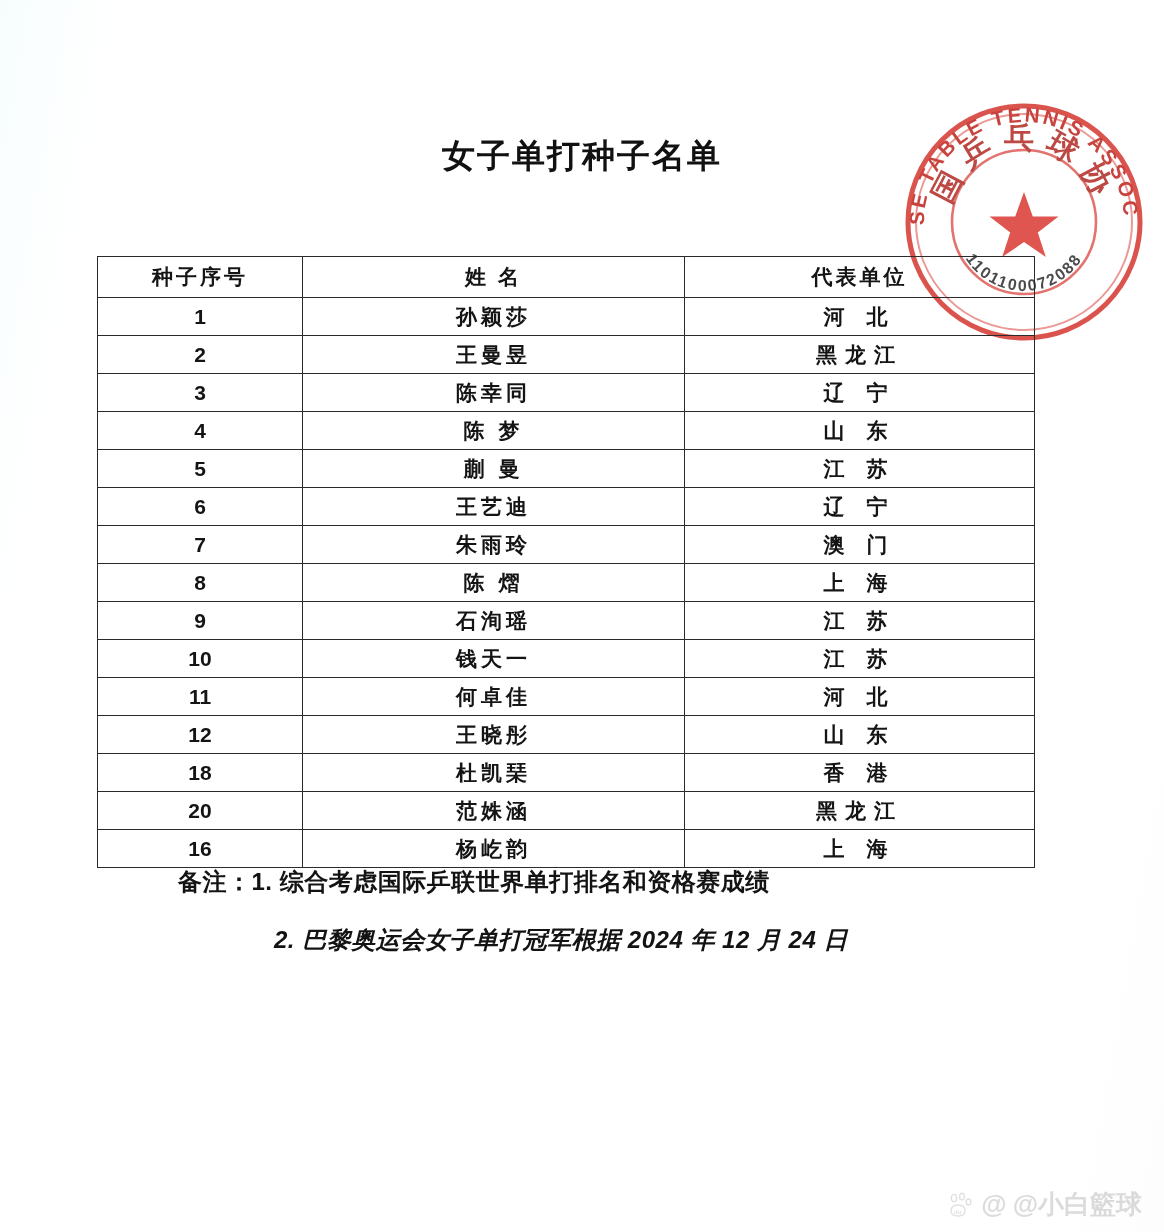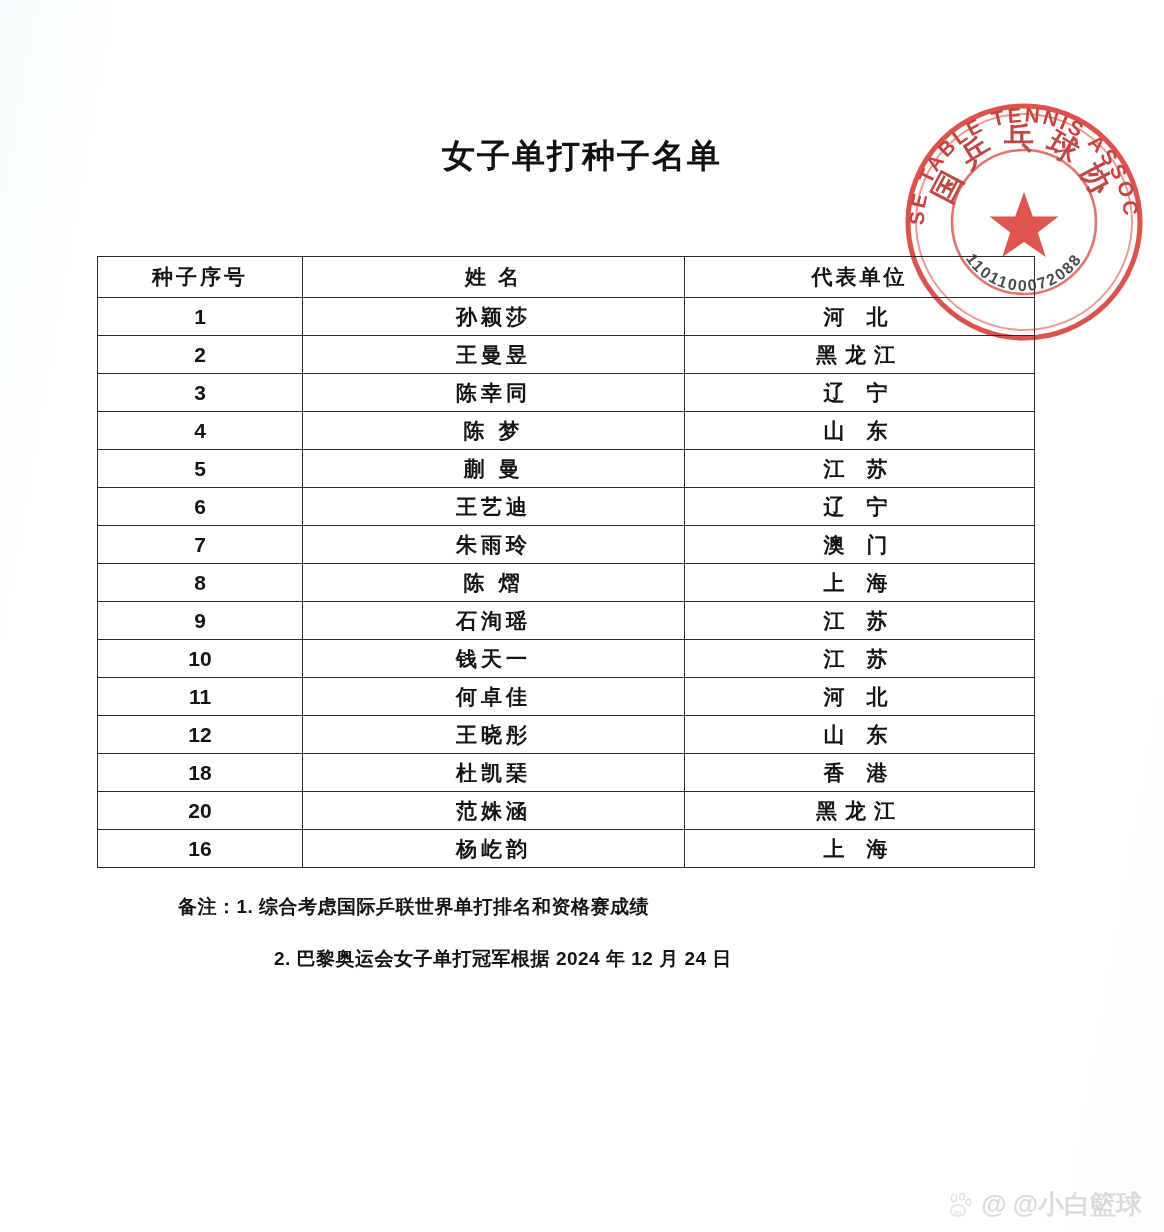--- a/index.html
+++ b/index.html
@@ -83,33 +83,32 @@
   .cell-unit { letter-spacing: 8px; }
 
   
   .notes {
     position: absolute;
     left: 178px;
     top: 866px;
     width: 880px;
     font-family: "Liberation Sans", "DejaVu Sans", sans-serif;
     font-weight: bold;
-    font-size: 19px;
+    font-size: 24px;
     color: #131313;
-    margin-top: 28px;
   }
   .note-line {
     display: block;
     white-space: nowrap;
     margin-bottom: 22px;
     letter-spacing: 0.5px;
   }
   .note-l1a { margin-left: 0px;   margin-bottom: 26px; }
   .note-l1b { margin-left: 144px; margin-bottom: 36px; }
-  .note-l2a { margin-left: 96px;  margin-bottom: 26px; }
+  .note-l2a { margin-left: 96px;  margin-bottom: 26px; font-style: italic; }
   .note-l2b { margin-left: 144px; margin-bottom: 36px; }
   .note-l3  { margin-left: 96px;  margin-bottom: 0px; }
 
   
   .watermark {
     position: absolute;
     right: 22px;
     bottom: 10px;
     display: flex;
     align-items: center;

